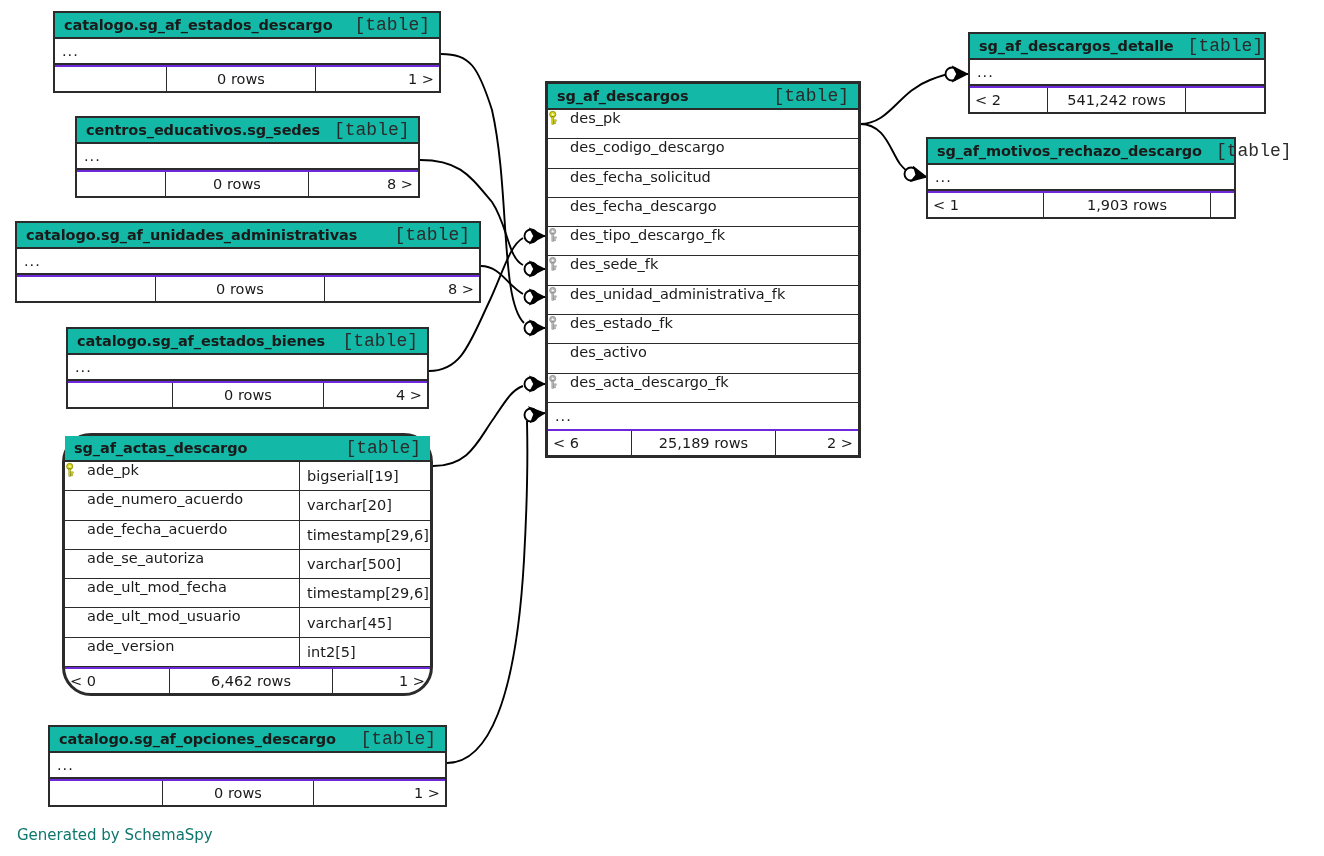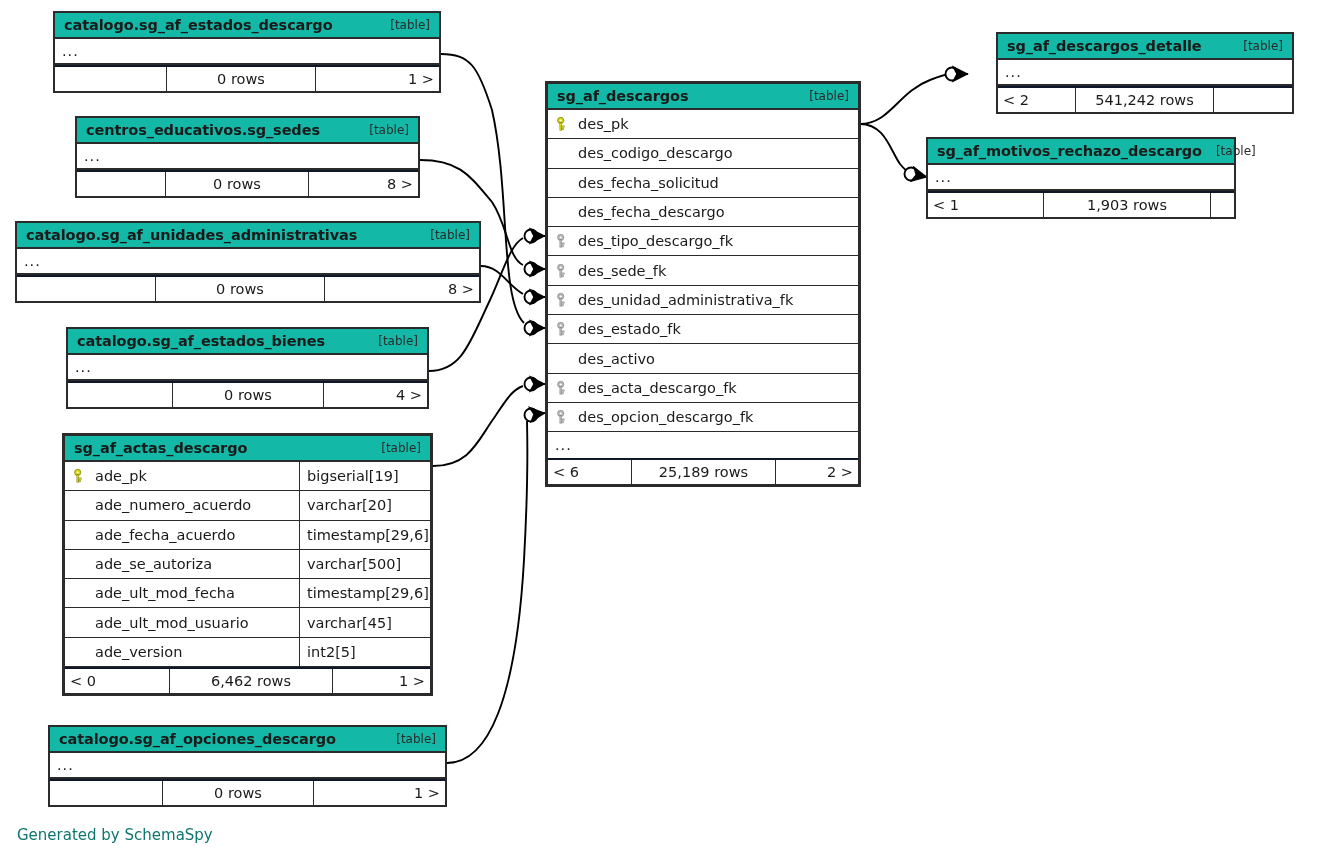--- a/index.html
+++ b/index.html
@@ -49,23 +49,24 @@
     height: 26px;
     white-space: nowrap;
   }
   .tbl-title .tname {
     font-weight: bold;
     font-size: 14.5px;
     letter-spacing: -0.1px;
   }
   .tbl-title .ttag {
     font-weight: normal;
-    font-size: 12px;
+    font-size: 18px;
     color: #2b2b2b;
     padding-left: 14px;
+    font-family: Liberation Mono, monospace;
   }
 
   .ellipsis-row {
     box-sizing: border-box;
     height: 26px;
     display: flex;
     align-items: center;
     padding: 0 7px;
     border-bottom: 2px solid #2b2b2b;
     font-size: 14.5px;
@@ -77,23 +78,21 @@
   .col-row {
     box-sizing: border-box;
     height: 29.3px;
     display: flex;
     align-items: stretch;
     border-bottom: 1.6px solid #2b2b2b;
   }
   .col-row:last-of-type { border-bottom: 2px solid #2b2b2b; }
   .col-name {
     display: flex;
-    align-items: center;
     flex: 1 1 auto;
-    padding-left: 8px;
     overflow: hidden;
     white-space: nowrap;
   }
   .col-type {
     display: flex;
     align-items: center;
     padding-left: 7px;
     white-space: nowrap;
     box-sizing: border-box;
   }
@@ -106,21 +105,21 @@
     margin-right: 7px;
     display: inline-block;
   }
   .keyico.blank { visibility: hidden; }
 
   .foot-row {
     box-sizing: border-box;
     display: flex;
     height: 26px;
     align-items: stretch;
-    border-top: 2px solid #0f172a;
+    border-top: 2px solid #6d28d9;
   }
   .foot-cell {
     display: flex;
     align-items: center;
     box-sizing: border-box;
     font-size: 14.5px;
     white-space: nowrap;
   }
   .fc-left   { justify-content: flex-start; padding-left: 5px; }
   .fc-mid    { justify-content: center; border-left: 1.6px solid #2b2b2b; border-right: 1.6px solid #2b2b2b; }
@@ -228,21 +227,21 @@
       <span class="ttag">[table]</span>
     </div>
     <div class="ellipsis-row">...</div>
     <div class="foot-row">
       <div class="foot-cell fc-left" style="width:104px;"></div>
       <div class="foot-cell fc-mid" style="width:152px;">0 rows</div>
       <div class="foot-cell fc-right" style="flex:1;">4 &gt;</div>
     </div>
   </div>
 
-  <div class="tbl thick" style="left:62px; top:433px; width:371px;">
+  <div class="tbl thick" style="left:62px; top:433px; width:371px;border-radius:29px;">
     <div class="tbl-title">
       <span class="tname">sg_af_actas_descargo</span>
       <span class="ttag">[table]</span>
     </div>
 
     <div class="col-row">
       <div class="col-name">
         <span class="keyico">
           <svg viewBox="0 0 16 16" width="15" height="16">
               <circle cx="5" cy="4.2" r="3.3" fill="#d8d80f" stroke="#7d7d00" stroke-width="0.8"></circle>
@@ -442,45 +441,31 @@
               <circle cx="5" cy="4.2" r="1.1" fill="#ffffff"></circle>
               <rect x="4.1" y="6.5" width="1.9" height="8.3" fill="#b8b8b8" stroke="#8a8a8a" stroke-width="0.5"></rect>
               <rect x="6" y="10" width="2.8" height="1.6" fill="#b8b8b8" stroke="#8a8a8a" stroke-width="0.5"></rect>
               <rect x="6" y="12.8" width="2.2" height="1.5" fill="#b8b8b8" stroke="#8a8a8a" stroke-width="0.5"></rect>
             </svg>
         </span>
         <span>des_acta_descargo_fk</span>
       </div>
     </div>
 
-    <div class="col-row">
-      <div class="col-name">
-        <span class="keyico">
-          <svg viewBox="0 0 16 16" width="15" height="16">
-              <circle cx="5" cy="4.2" r="3.3" fill="#b8b8b8" stroke="#8a8a8a" stroke-width="0.8"></circle>
-              <circle cx="5" cy="4.2" r="1.1" fill="#ffffff"></circle>
-              <rect x="4.1" y="6.5" width="1.9" height="8.3" fill="#b8b8b8" stroke="#8a8a8a" stroke-width="0.5"></rect>
-              <rect x="6" y="10" width="2.8" height="1.6" fill="#b8b8b8" stroke="#8a8a8a" stroke-width="0.5"></rect>
-              <rect x="6" y="12.8" width="2.2" height="1.5" fill="#b8b8b8" stroke="#8a8a8a" stroke-width="0.5"></rect>
-            </svg>
-        </span>
-        <span>des_opcion_descargo_fk</span>
-      </div>
-    </div>
 
     <div class="ellipsis-row noborder">...</div>
 
     <div class="foot-row">
       <div class="foot-cell fc-left" style="width:83px;">&lt; 6</div>
       <div class="foot-cell fc-mid" style="width:145px;">25,189 rows</div>
       <div class="foot-cell fc-right" style="flex:1;">2 &gt;</div>
     </div>
   </div>
 
-  <div class="tbl" style="left:968px; top:32px; width:298px;margin-left:28px;">
+  <div class="tbl" style="left:968px; top:32px; width:298px;">
     <div class="tbl-title">
       <span class="tname">sg_af_descargos_detalle</span>
       <span class="ttag">[table]</span>
     </div>
     <div class="ellipsis-row">...</div>
     <div class="foot-row">
       <div class="foot-cell fc-left" style="width:77px;">&lt; 2</div>
       <div class="foot-cell fc-mid" style="width:139px;">541,242 rows</div>
       <div class="foot-cell fc-right" style="flex:1;"></div>
     </div>

